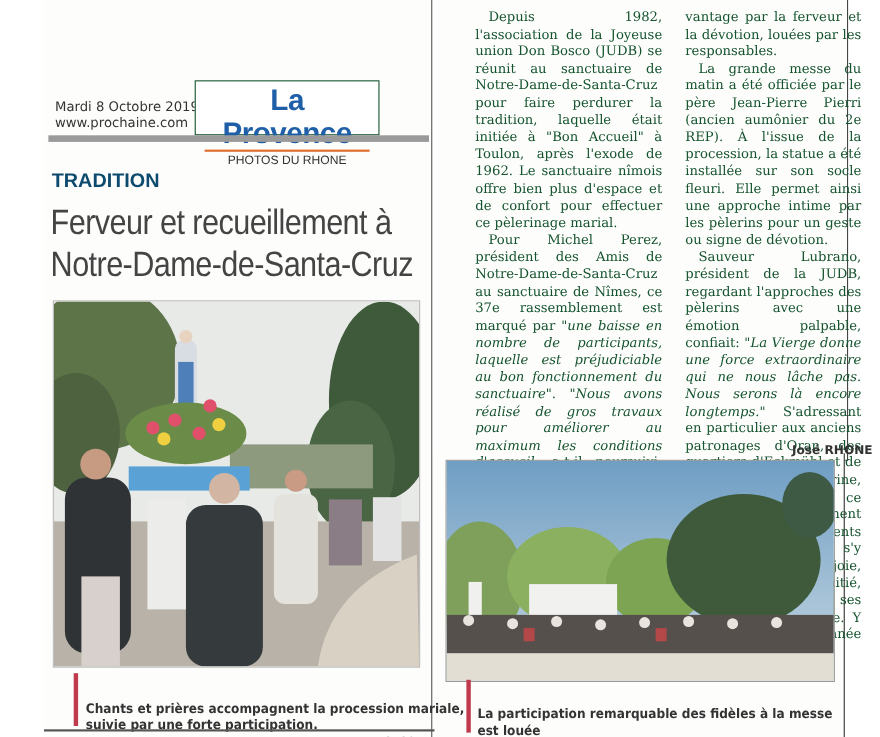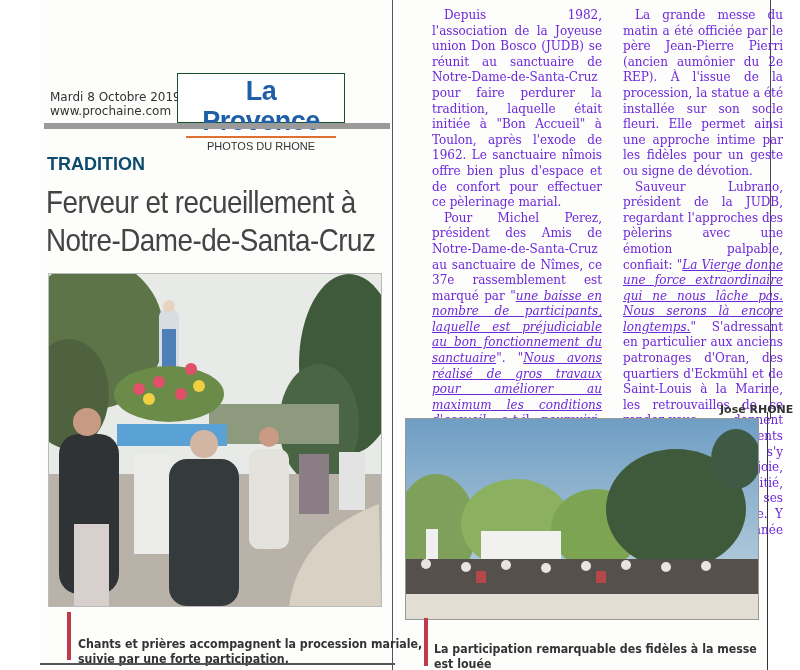--- a/index.html
+++ b/index.html
@@ -20,23 +20,23 @@
 
   .photo1 { position:absolute; left:48px; top:273px; width:332px; height:332px; overflow:hidden; border:1px solid #bbb;
     background: linear-gradient(180deg, #e9ecee 0%, #e4e7e3 40%, #a9b0a4 55%, #b8b0a8 70%, #c9c4bc 100%); }
   .photo2 { position:absolute; left:405px; top:418px; width:352px; height:200px; overflow:hidden; border:1px solid #999;
     background: linear-gradient(180deg, #7fa9c8 0%, #a8c4d9 28%, #bdd0dc 40%, #8aa070 55%, #6b8256 70%, #d8d4cc 85%, #e6e3da 100%); }
 
   .caption-bar { position:absolute; width:4px; background:#c03a4c; }
   .caption { position:absolute; font:bold 12px "DejaVu Sans", sans-serif; color:#333; line-height:15px; transform:scaleX(0.92); transform-origin:left top; }
   .credit { position:absolute; font:10px "DejaVu Sans", sans-serif; color:#555; }
 
-  .col { position:absolute; font-size:12px; line-height:15.6px; color:#6d28d9; text-align:justify; }
+  .col { position:absolute; font-size:12px; line-height:15.6px; color:#14532d; text-align:justify; }
   .col p { margin:0; text-indent:12px; }
-  .col em { font-style:italic;text-decoration:underline; }
+  .col em { font-style:italic; }
   .byline { position:absolute; left:720px; top:403px; font:bold 11px "DejaVu Sans", sans-serif; color:#333; }
   .bottom-rule { position:absolute; left:40px; top:663px; width:355px; height:2px; background:#555; }
 </style>
 </head>
 <body>
 
 <div class="clip" id="left-clip"></div>
 <div class="clip" id="right-clip"></div>
 <div class="clip" id="right-photo-clip"></div>
 
@@ -97,21 +97,22 @@
 <div class="credit" style="left:332px; top:653px;margin-top:16px;">/PHOTOS J.B.</div>
 <div class="bottom-rule"></div>
 
 <div class="col" style="left:432px; top:8px; width:170px;">
   <p>Depuis 1982, l'association de la Joyeuse union Don Bosco (JUDB) se réunit au sanctuaire de Notre-Dame-de-Santa-Cruz pour faire perdurer la tradition, laquelle était initiée à "Bon Accueil" à Toulon, après l'exode de 1962. Le sanctuaire nîmois offre bien plus d'espace et de confort pour effectuer ce pèlerinage marial.</p>
   <p><span>Pour Michel Perez, président des Amis de Notre-Dame-de-Santa-Cruz au sanctuaire de Nîmes, ce 37e rassemblement est marqué par "</span><em>une baisse en nombre de participants, laquelle est préjudiciable au bon fonctionnement du sanctuaire</em><span>". "</span><em>Nous avons réalisé de gros travaux pour améliorer au maximum les conditions d'accueil,</em><span> a-t-il poursuivi. </span><em>Par ailleurs, l'entretien demande beaucoup d'énergie. Ce dimanche, il n'y avait pas plus de 300 pèlerins.</em><span>"</span></p>
   <p>Si le constat est naturel dès lors qu'il s'agit d'une association composée notamment d'anciens - peu de jeunes s'intéressent à ce type de traditions - en revanche, il est marqué da-</p>
 </div>
 
 <div class="col" style="left:623px; top:8px; width:160px;">
-  <p>La grande messe du matin a été officiée par le père Jean-Pierre Pierri (ancien aumônier du 2e REP). À l'issue de la procession, la statue a été installée sur son socle fleuri. Elle permet ainsi une approche intime par les fidèles pour un geste ou signe de dévotion.</p>
+  <p style="text-indent:0">vantage par la ferveur et la dévotion, louées par les responsables.</p>
+  <p>La grande messe du matin a été officiée par le père Jean-Pierre Pierri (ancien aumônier du 2e REP). À l'issue de la procession, la statue a été installée sur son socle fleuri. Elle permet ainsi une approche intime par les pèlerins pour un geste ou signe de dévotion.</p>
   <p><span>Sauveur Lubrano, président de la JUDB, regardant l'approches des pèlerins avec une émotion palpable, confiait: "</span><em>La Vierge donne une force extraordinaire qui ne nous lâche pas. Nous serons là encore longtemps.</em><span>" S'adressant en particulier aux anciens patronages d'Oran, des quartiers d'Eckmühl et de Saint-Louis à la Marine, les retrouvailles de ce rendez-vous donnent l'occasion de moments rares. L'émotion s'y dégage, associée à la joie, au partage et à l'amitié, chacun y allant de ses souvenirs de jeunesse. Y si Dios quiere, à l'année prochaine.</span></p>
 </div>
 <div class="byline">José RHONE</div>
 
 <div class="photo2" title="Seated congregation outdoors in front of a white building and trees under a blue sky">
   <svg width="352" height="200" viewBox="0 0 352 200">
     <defs>
         <linearGradient id="sky" x1="0" y1="0" x2="0" y2="1">
           <stop offset="0" stop-color="#6f9ec4"></stop>
           <stop offset="1" stop-color="#c7d8e2"></stop>

